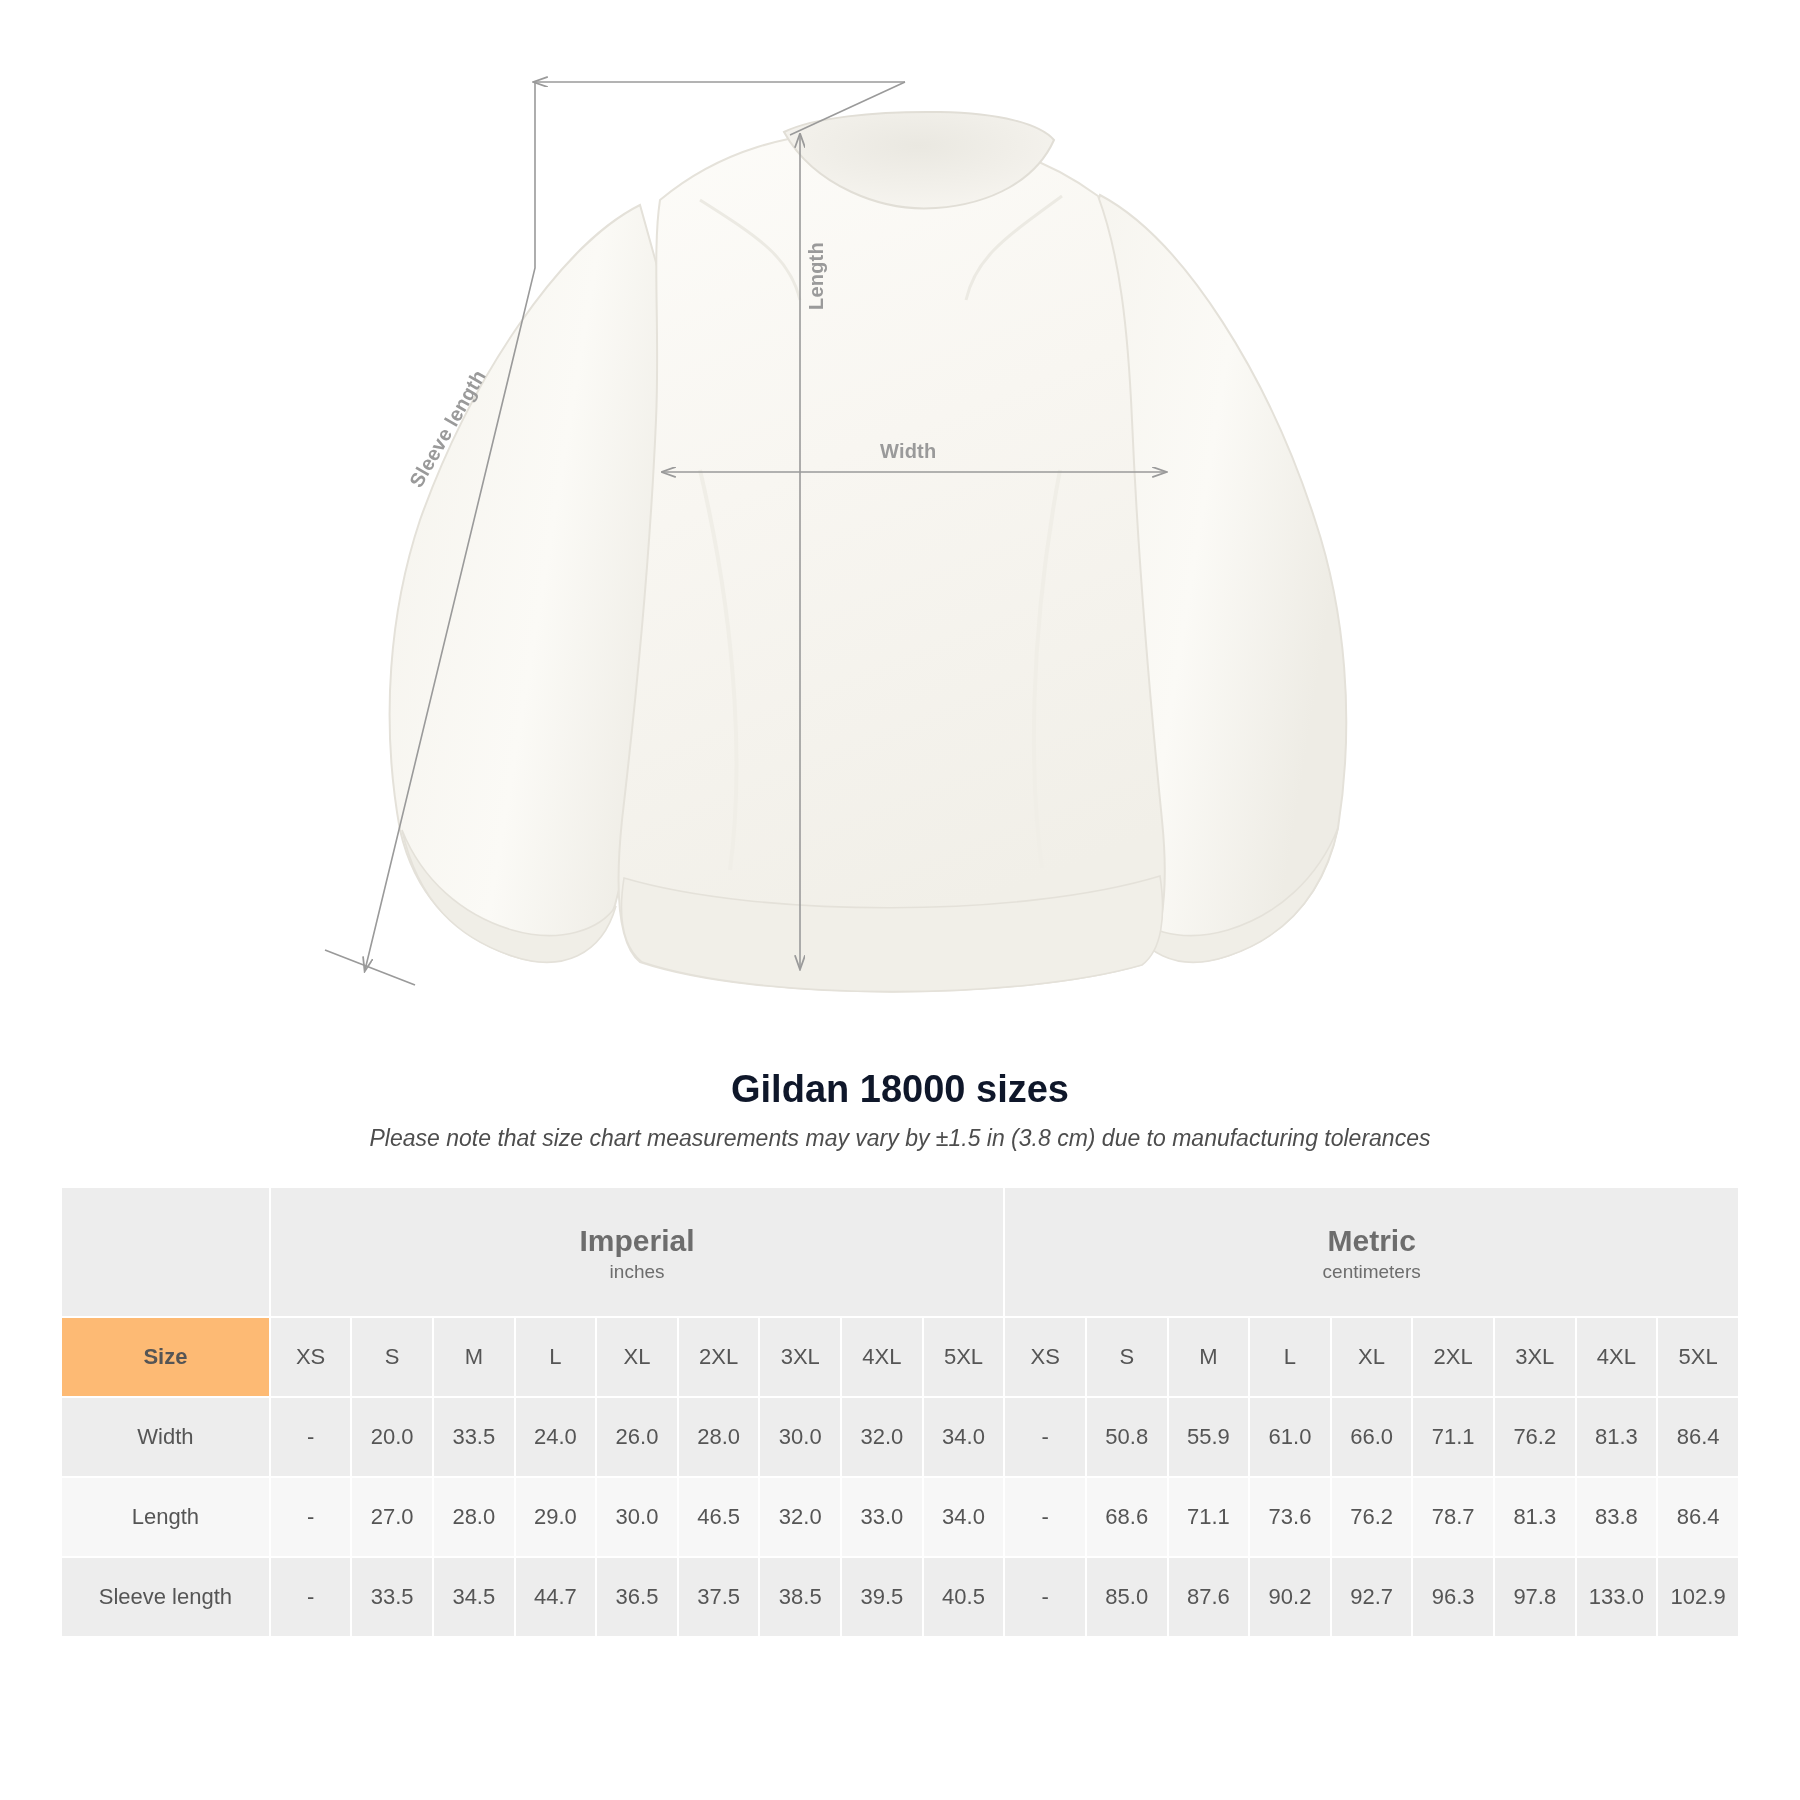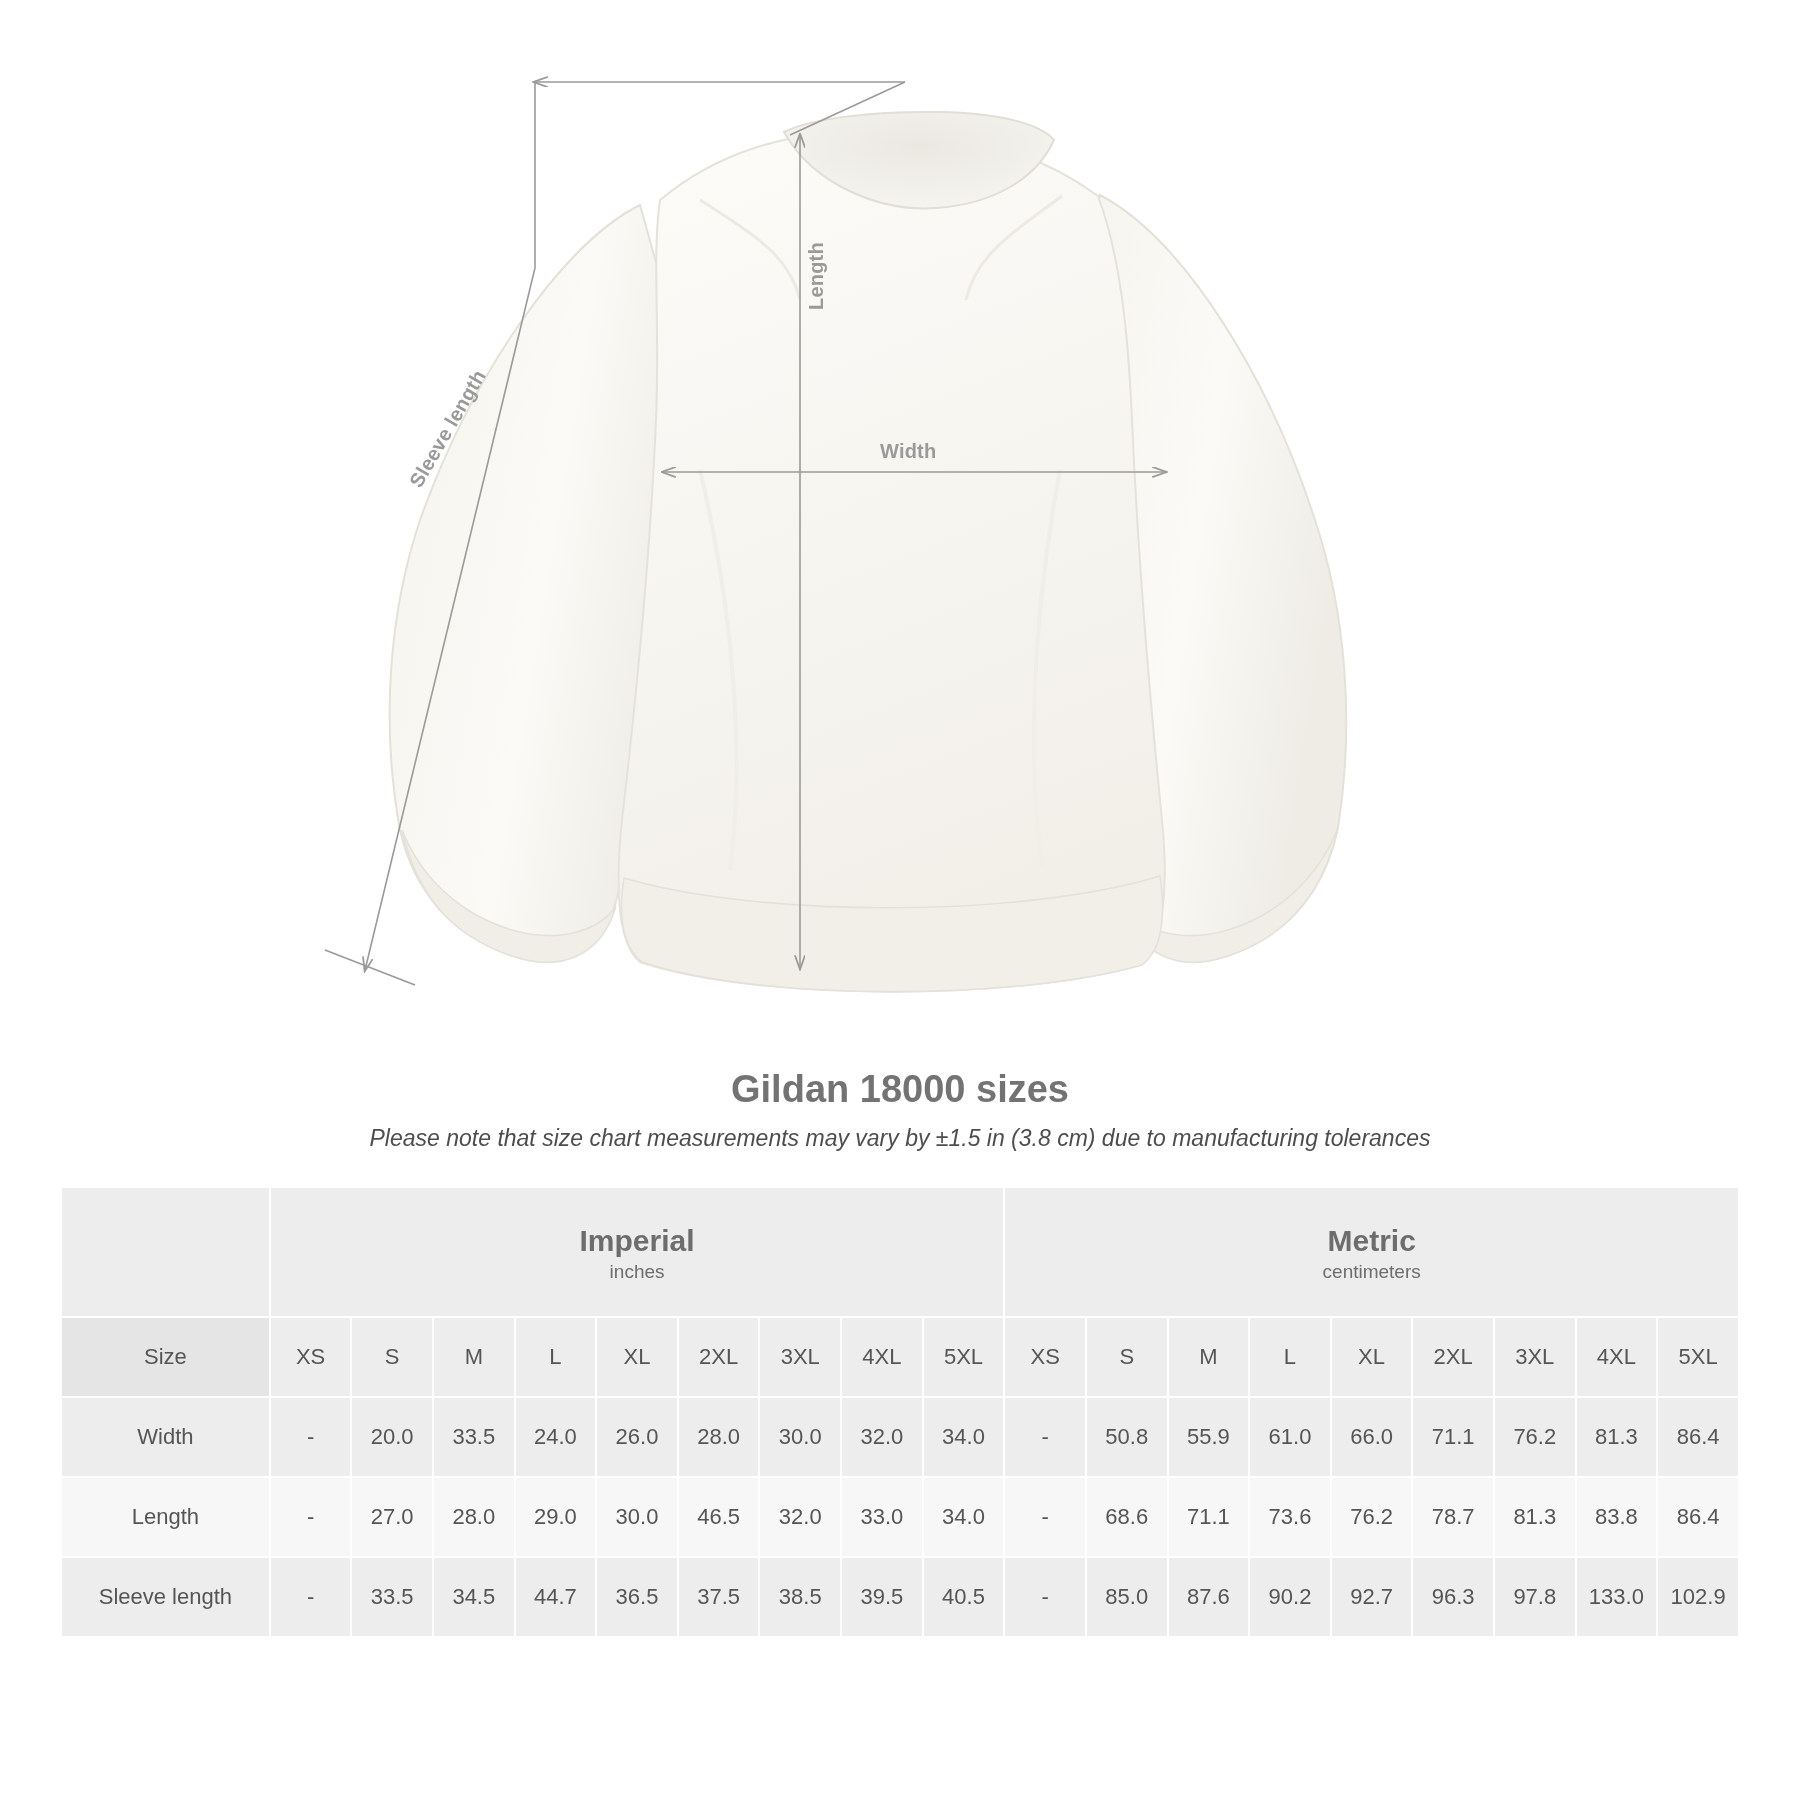--- a/index.html
+++ b/index.html
@@ -52,21 +52,21 @@
   }
 
   
   .heading-block {
     text-align: center;
     margin-top: 8px;
   }
   .chart-title {
     font-size: 38px;
     font-weight: bold;
-    color: #737373;
+    color: #0f172a;
     margin: 0 0 14px 0;
   }
   .chart-note {
     font-size: 23px;
     font-style: italic;
     color: #4d4d4d;
     margin: 0;
   }
 
   
@@ -103,21 +103,22 @@
     color: #6d6d6d;
   }
   .corner-cell { background: #ededed; }
   .hdr-row td {
     background: #ffffff;
     font-weight: bold;
     color: #555;
     font-size: 23px;
   }
   .hdr-row td.rowhead {
-    background: #e5e5e5;
+    background: #fdba74;
+    font-weight: bold;
   }
   .rowhead {
     font-weight: bold;
     color: #4a4a4a;
     font-size: 23px;
   }
   tr.band-a td { background: #ededed; }
   tr.band-b td { background: #f7f7f7; }
   tr.band-a td.rowhead { background: #ededed; }
   tr.band-b td.rowhead { background: #f7f7f7; }

